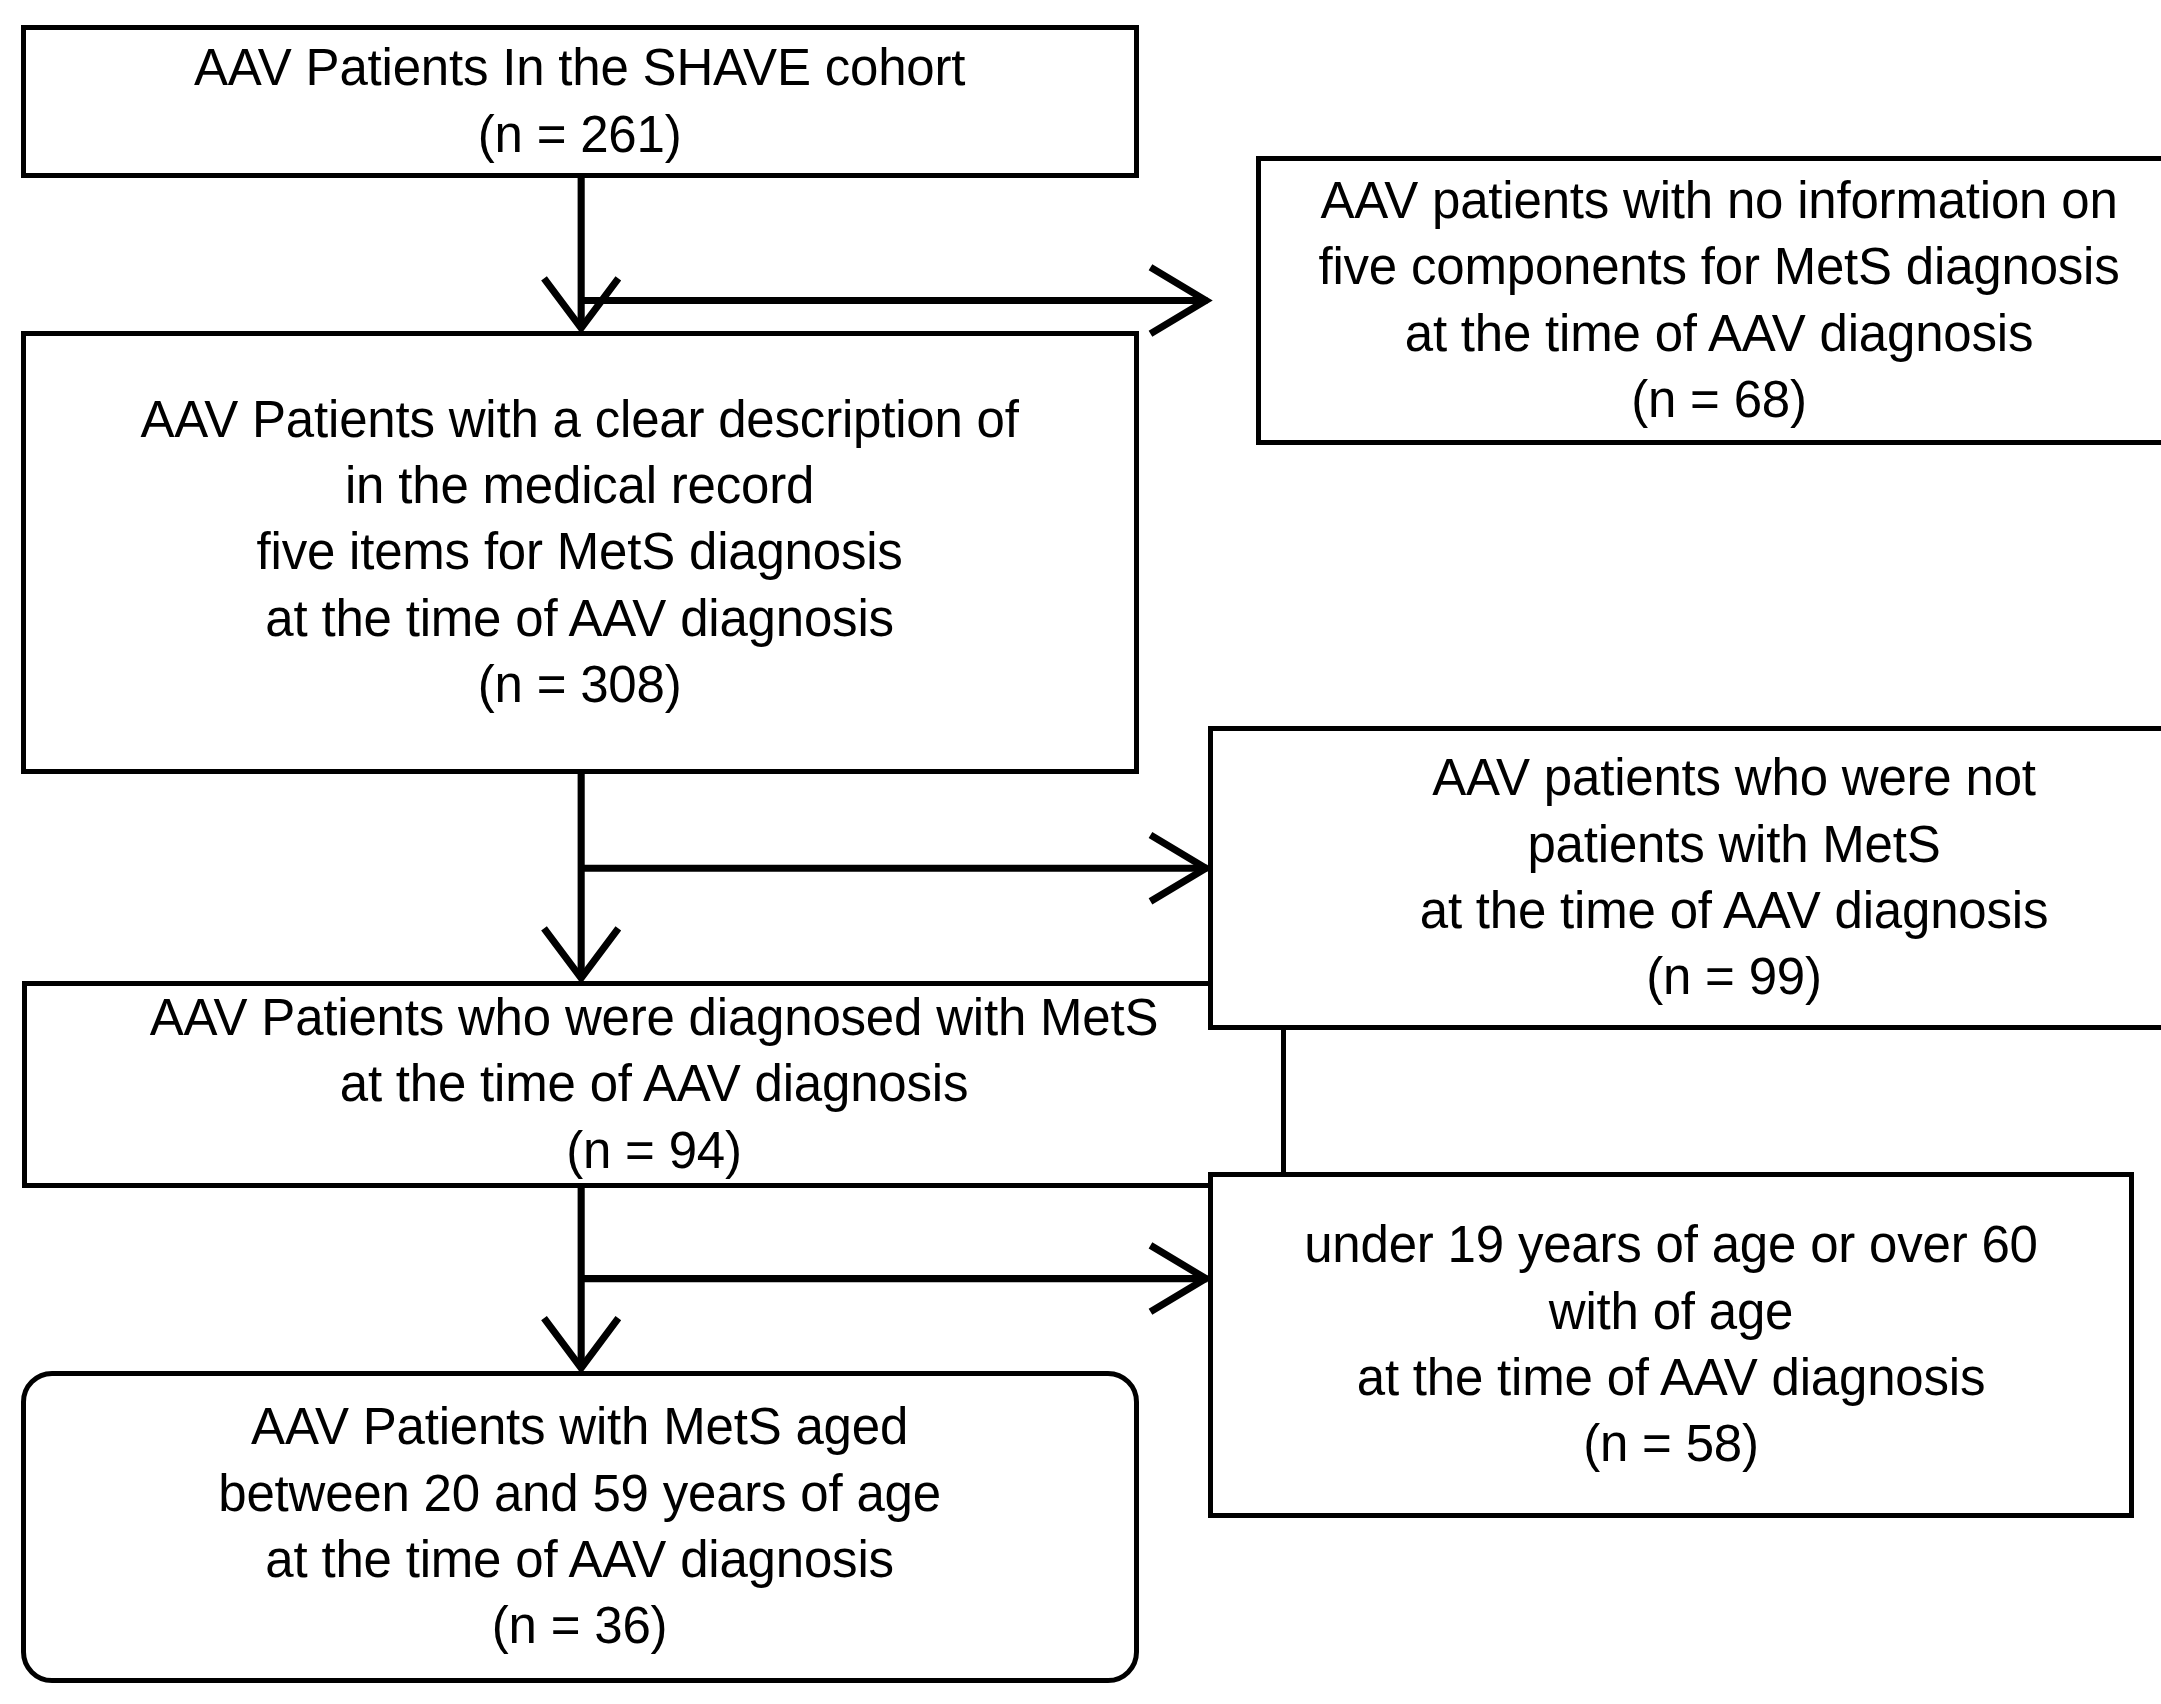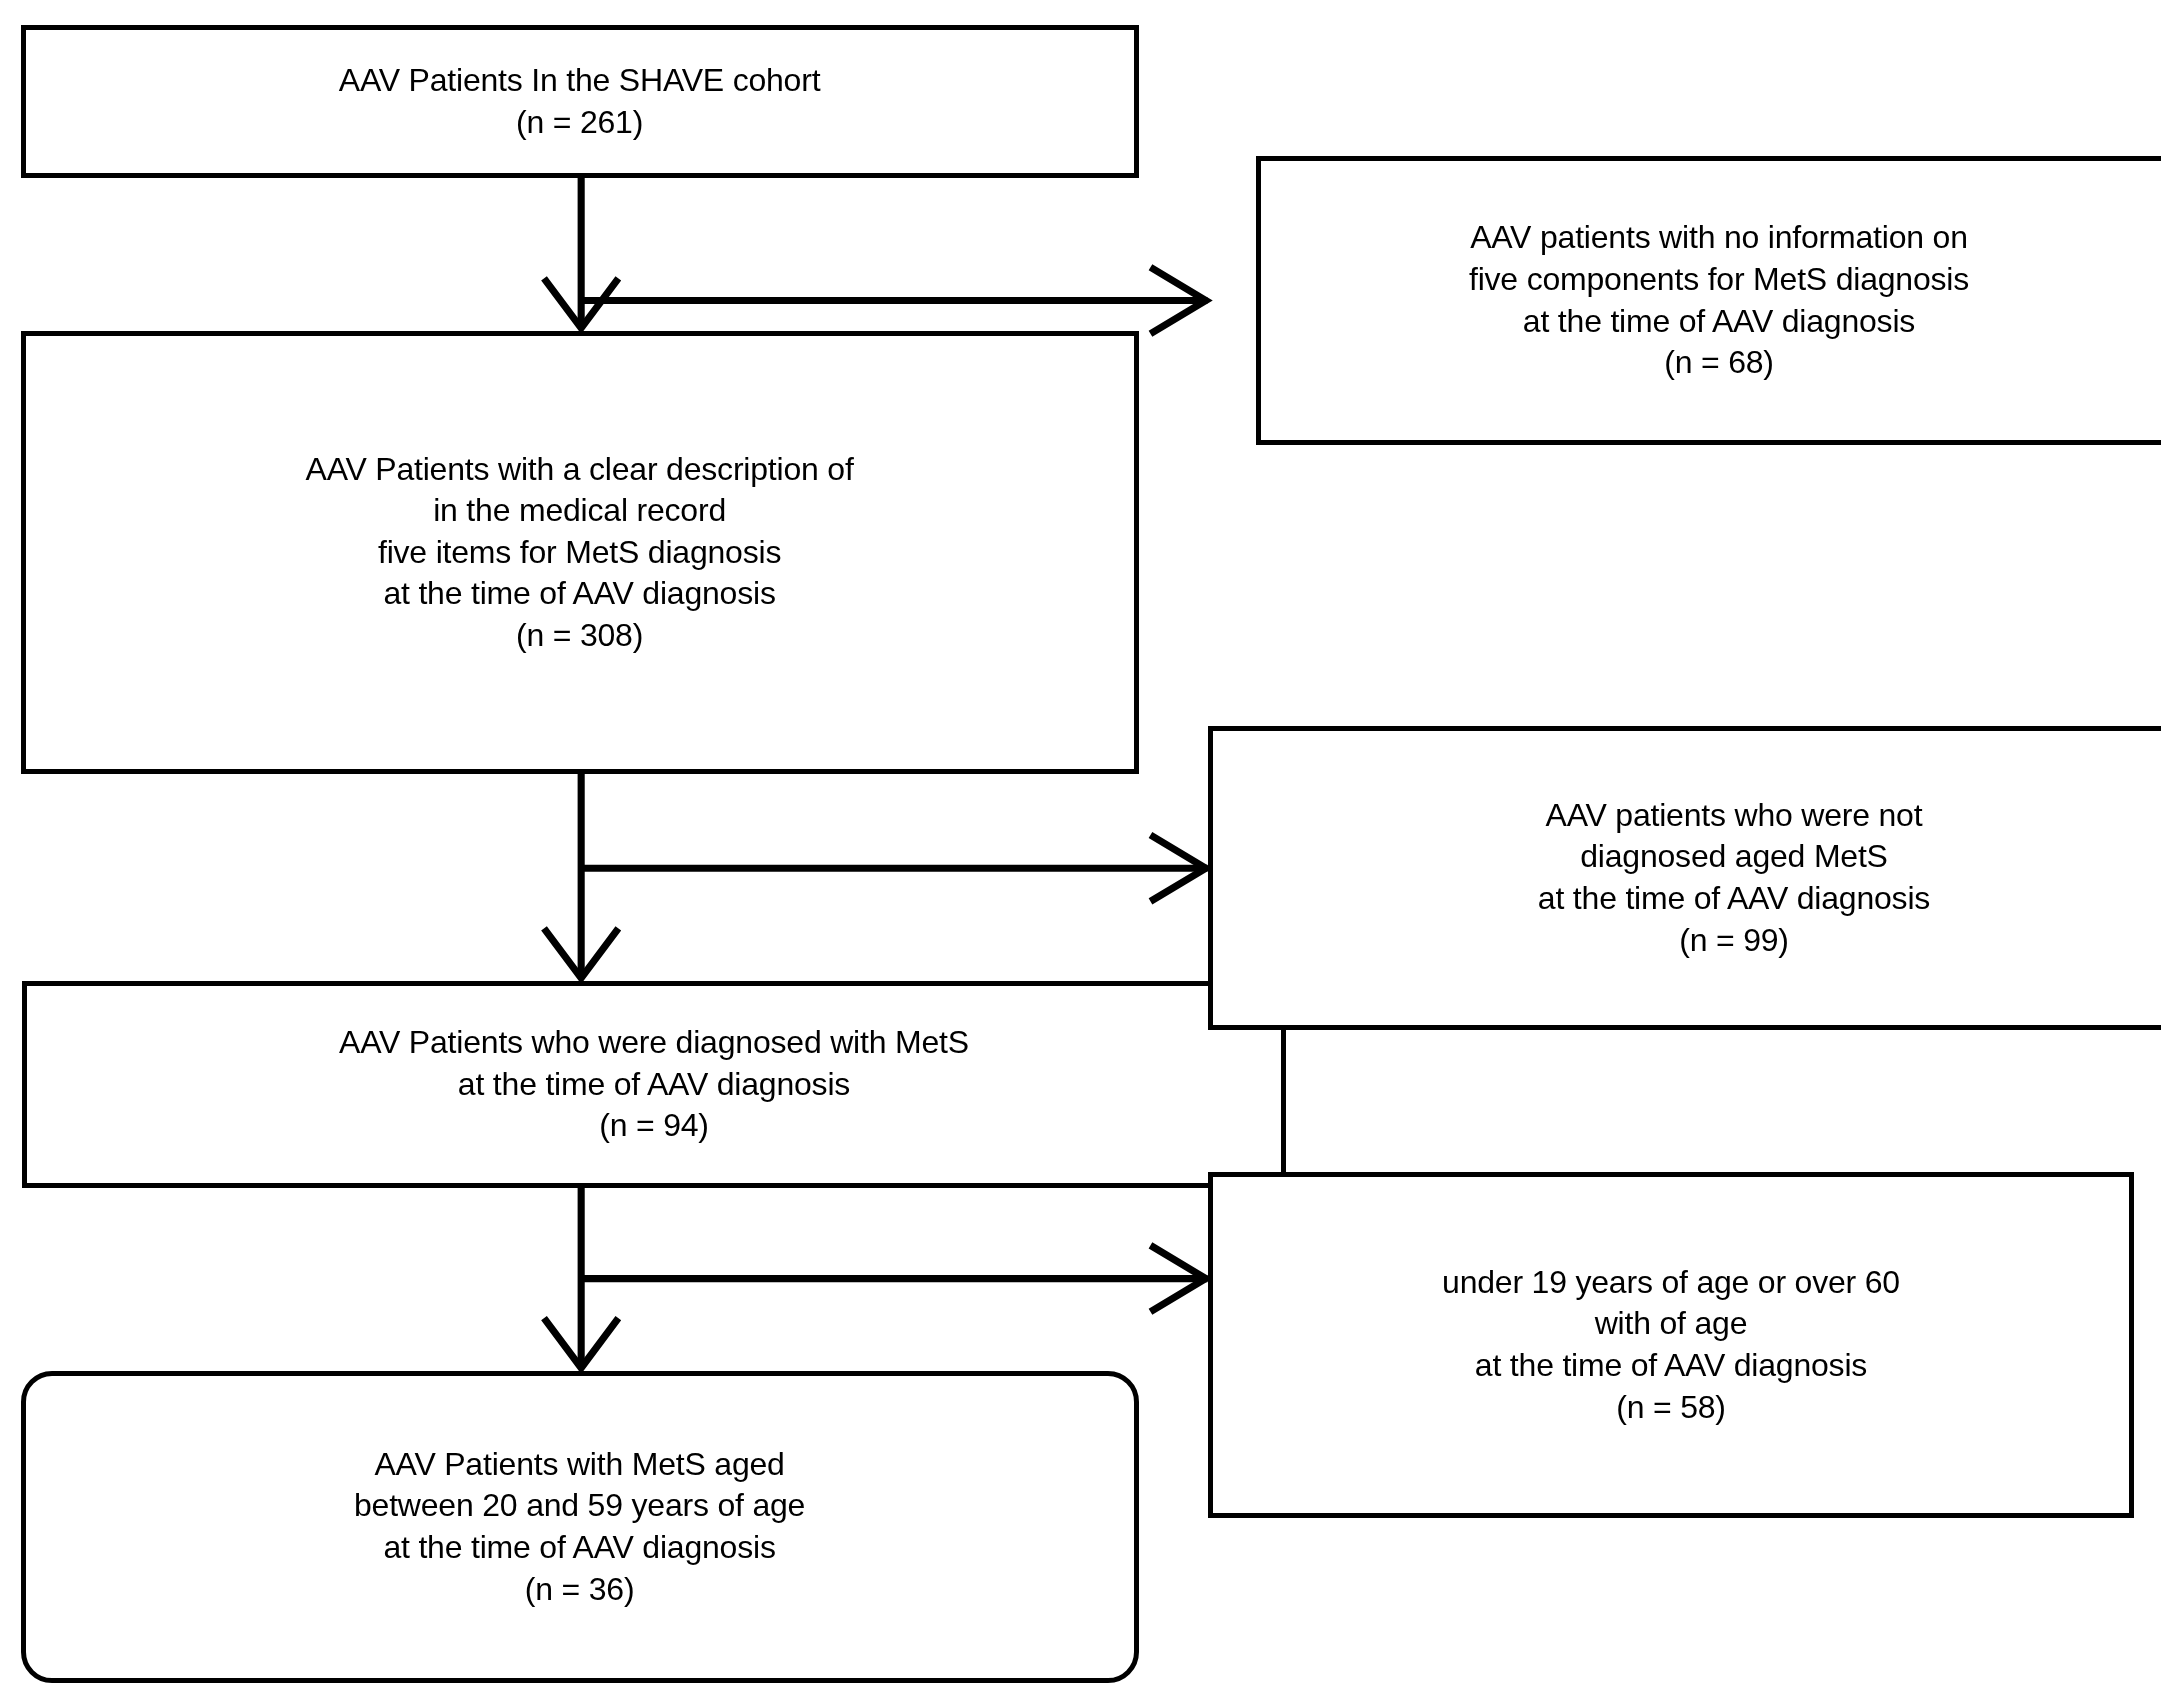--- a/index.html
+++ b/index.html
@@ -23,21 +23,21 @@
     border: 5.5px solid #000000;
     display: flex;
     flex-direction: column;
     align-items: center;
     justify-content: center;
     text-align: center;
   }
   .flow-box .box-line {
     display: block;
     color: #000000;
-    font-size: 32px;
+    font-size: 51px;
     line-height: 1.30;
     letter-spacing: -0.2px;
     white-space: nowrap;
   }
   
   #box-cohort      { left: 20.6px;  top: 25px;   width: 1118px; height: 153px; }
   #box-clear-desc  { left: 20.6px;  top: 331px;  width: 1118px; height: 443px; }
   #box-diagnosed   { left: 22px;  top: 981px; width: 1264px; height: 207px; }
   #box-final       { left: 20.6px;  top: 1371px; width: 1118px; height: 312px; border-radius: 31px; }
   
@@ -125,21 +125,21 @@
 
   <div class="flow-box" id="box-excl-noinfo">
     <span class="box-line">AAV patients with no information on</span>
     <span class="box-line">five components for MetS diagnosis</span>
     <span class="box-line">at the time of AAV diagnosis</span>
     <span class="box-line">(n = 68)</span>
   </div>
 
   <div class="flow-box" id="box-excl-nomets">
     <span class="box-line">AAV patients who were not</span>
-    <span class="box-line">diagnosed aged MetS</span>
+    <span class="box-line">patients with MetS</span>
     <span class="box-line">at the time of AAV diagnosis</span>
     <span class="box-line">(n = 99)</span>
   </div>
 
   <div class="flow-box" id="box-excl-age">
     <span class="box-line">under 19 years of age or over 60</span>
     <span class="box-line">with of age</span>
     <span class="box-line">at the time of AAV diagnosis</span>
     <span class="box-line">(n = 58)</span>
   </div>

